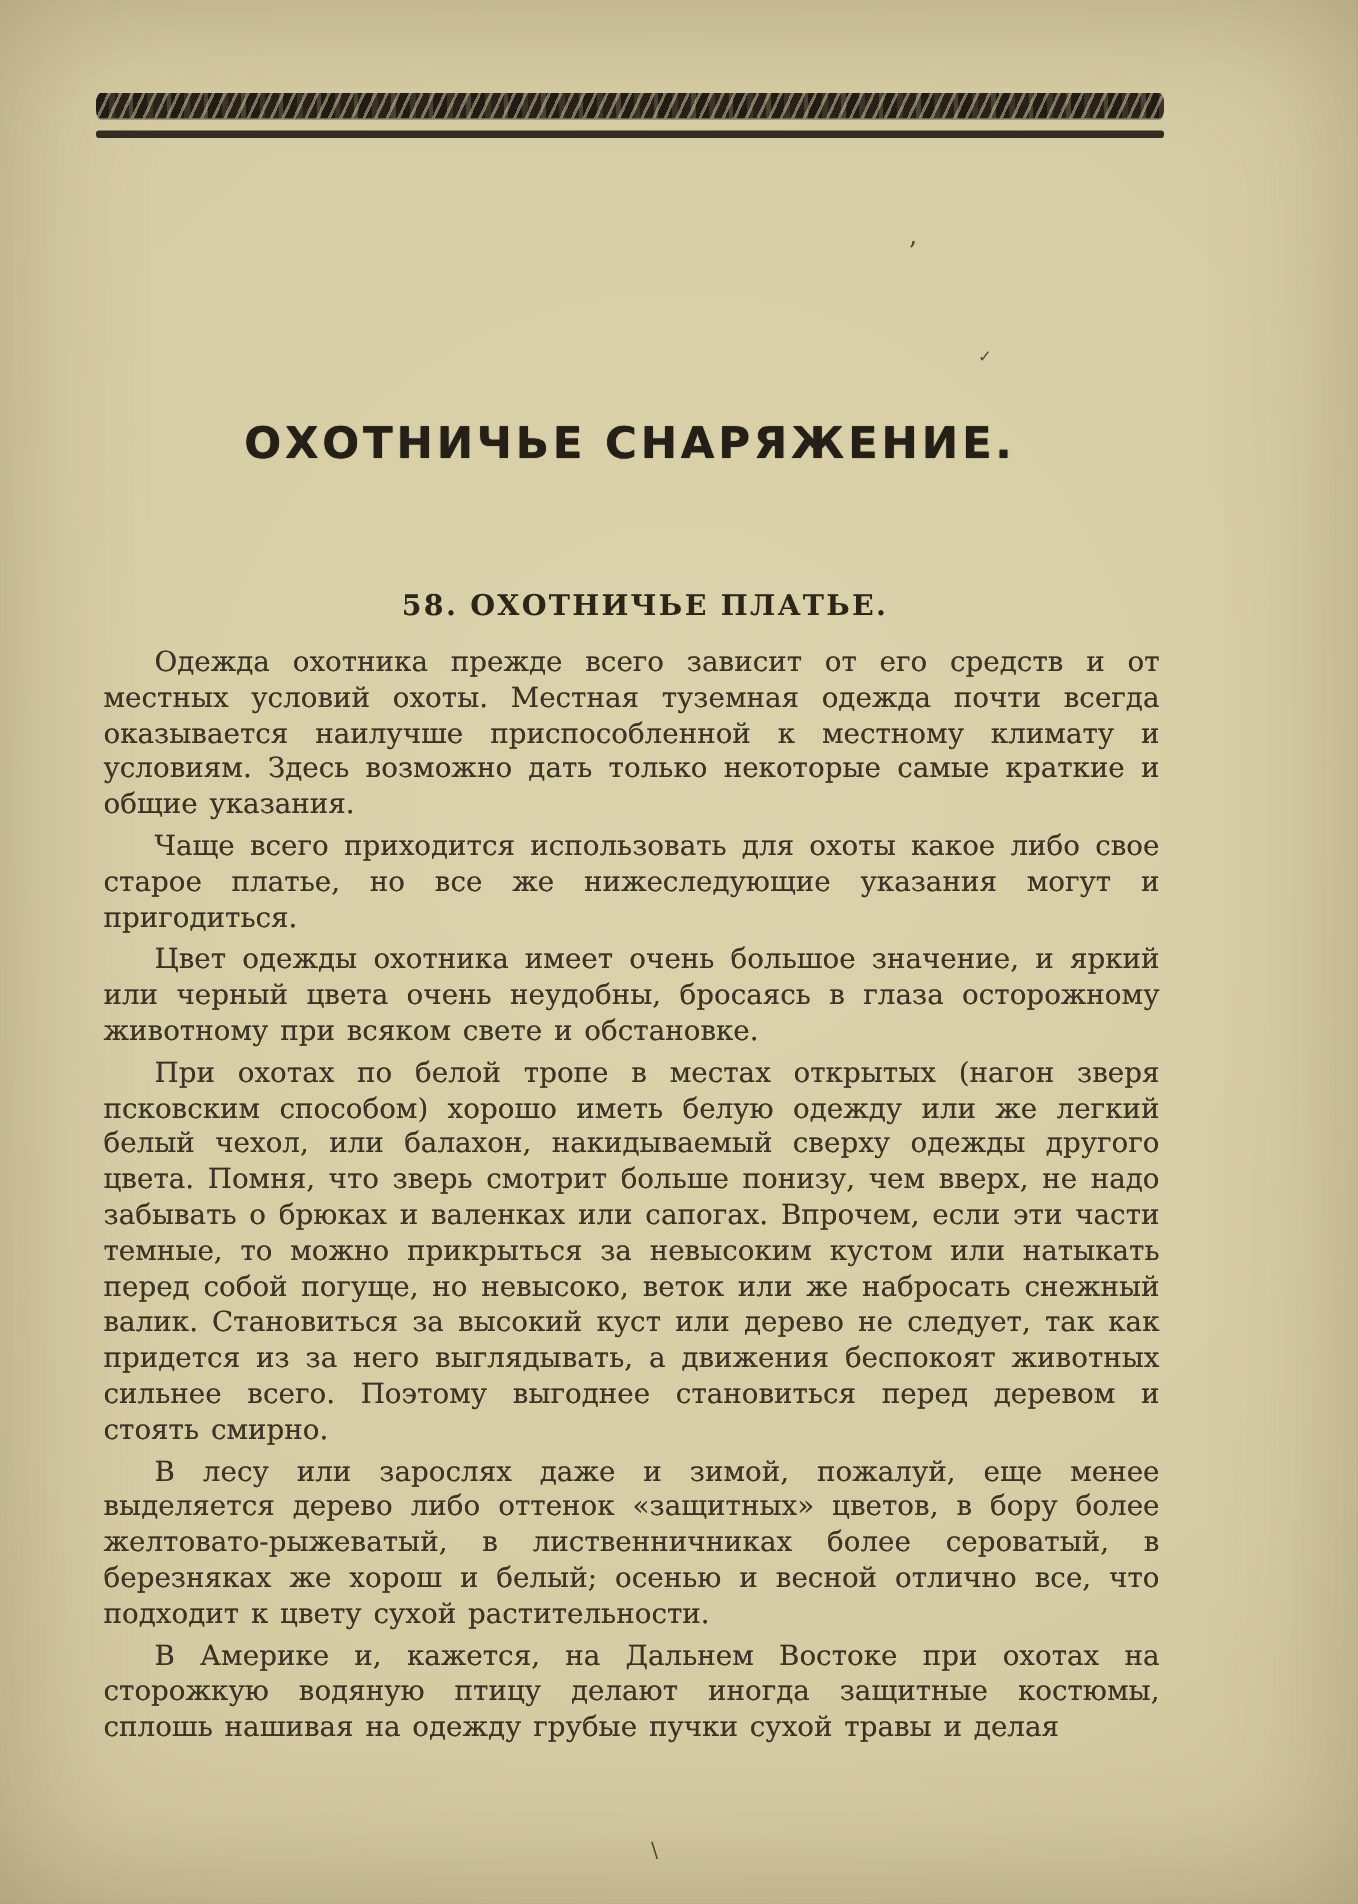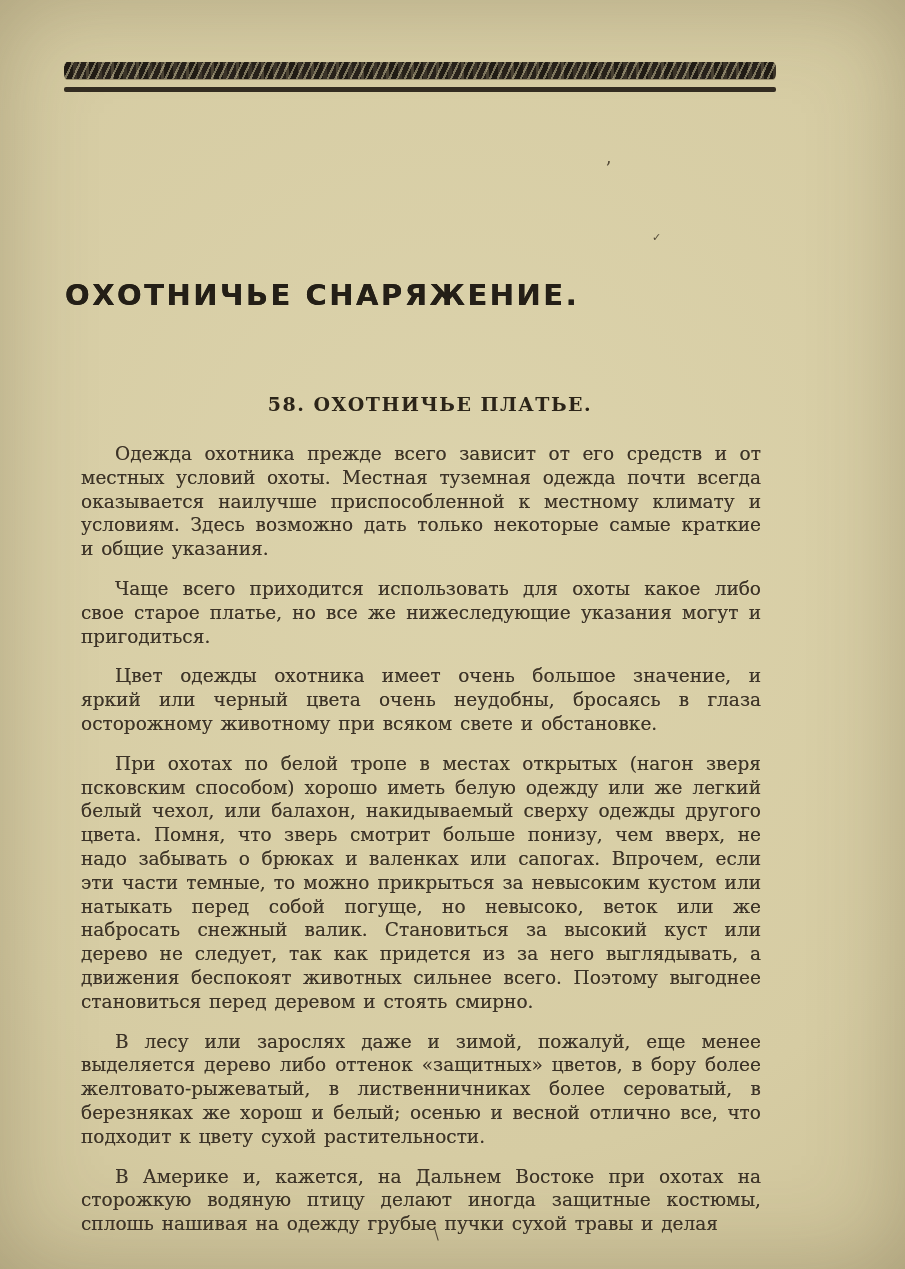--- a/index.html
+++ b/index.html
@@ -26,39 +26,40 @@
       #241f18;
     border-radius: 3px / 6px;
     box-shadow: 0 1px 0 rgba(60,50,30,0.35);
   }
   .header-rule {
     position: absolute; left: 64px; top: 87px; width: 712px; height: 5px;
     background: #332c21; border-radius: 2px;
   }
   .chapter-title {
     position: absolute; left: 65px; top: 278px; width: 710px; margin: 0;
+    text-align: center;
     font-family: "DejaVu Sans", "Liberation Sans", sans-serif;
     font-weight: 800; font-size: 29px; letter-spacing: 2.5px;
     color: #241f17;
     text-shadow: 0 0 0.6px #241f17;
   }
   .section-title {
     position: absolute; left: 65px; top: 383px; width: 710px; margin: 10px;
     text-align: center;
     font-size: 19px; font-weight: bold; letter-spacing: 1.5px;
     color: #2c2519;
   }
   .body-text {
     position: absolute; left: 65px; top: 426px; width: 712px;
     text-align: justify;
     font-size: 18.5px; line-height: 23.8px; word-spacing: 2px;
     color: #3c3327;
     text-shadow: 0 0 0.4px rgba(60,50,39,0.55);
   }
-  .body-text p { margin: 16px; text-indent: 34px; }
+  .body-text p { margin: 4px; text-indent: 34px; }
   .lead-italic { }
   .page-footer {
     position: absolute; left: 65px; top: 1139px; width: 712px;
     display: flex; justify-content: space-between; align-items: baseline;
   }
   .running-title {
     padding-left: 40px;
     font-size: 14.5px; letter-spacing: 3px;
     color: #473d2d;
   }

